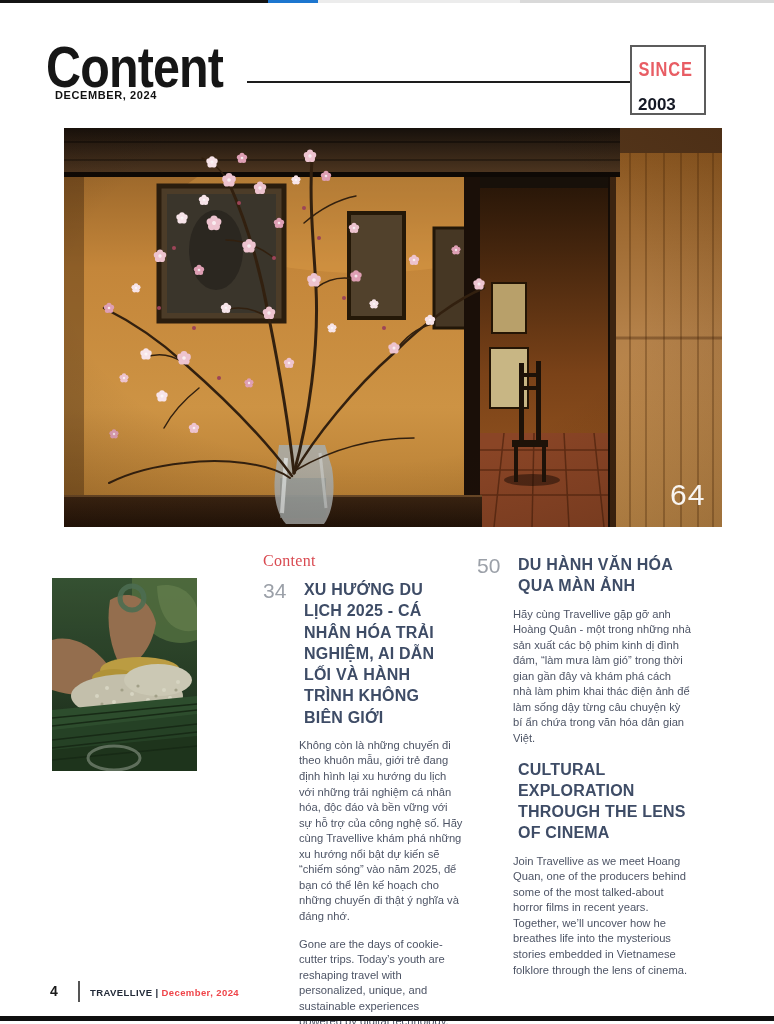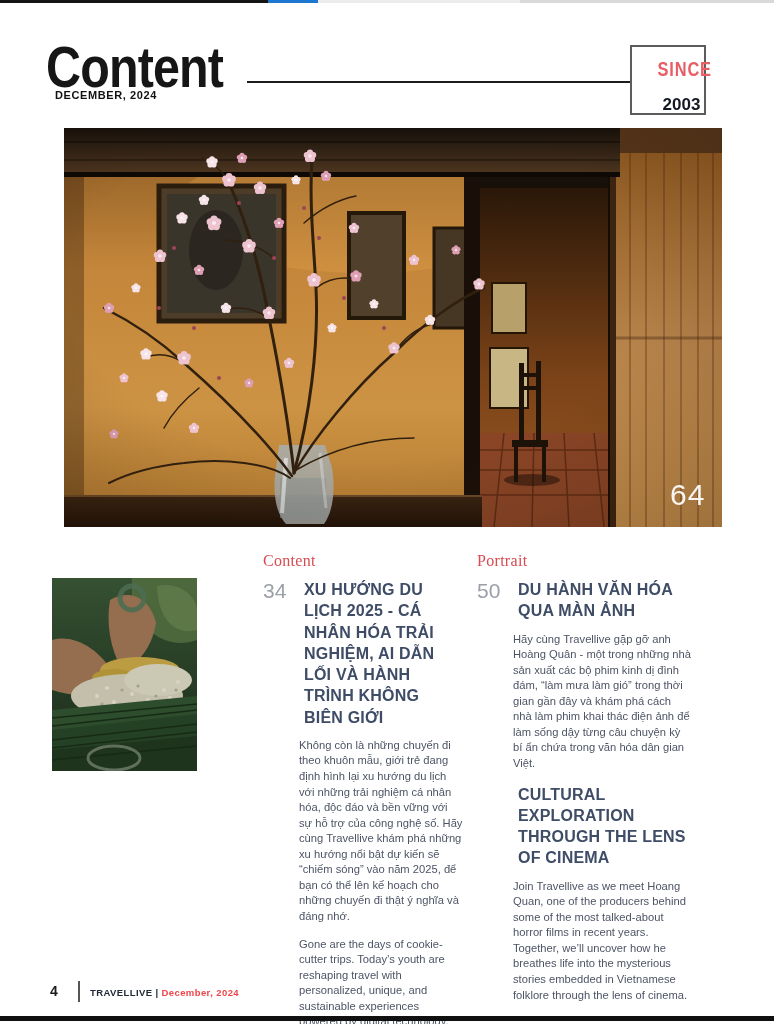--- a/index.html
+++ b/index.html
@@ -14,21 +14,21 @@
   .ts-light { width:202px; background:#ececec; }
   .ts-gray  { width:254px; background:#d9d9d9; }
 
   
   .page-title { position:absolute; left:46px; top:34px; font-size:57px; font-weight:600;
                 letter-spacing:-1px; color:#161616; transform:scaleX(.85); transform-origin:left top; }
   .title-rule { position:absolute; left:247px; top:81px; width:383px; height:2px; background:#1d1d1d; }
   .issue-date { position:absolute; left:55px; top:89px; font-size:11px; font-weight:700;
                 letter-spacing:.6px; color:#111; }
   .since-box { position:absolute; left:630px; top:45px; width:76px; height:70px; background:#fff;
-               border:2px solid #5c5c5c; text-align:center;padding-left:21px; }
+               border:2px solid #5c5c5c; text-align:left; }
   .since-label { display:block; margin-top:11px; font-size:20px; font-weight:600; letter-spacing:1px;
                  color:#e85d64; transform:scaleX(.82); }
   .since-year  { display:block; margin-top:14px; padding-left:6px; font-size:17px; font-weight:700; color:#141824; }
 
   
   .hero { position:absolute; left:64px; top:128px; width:658px; height:399px; overflow:hidden; }
   .hero svg { display:block; }
   .hero-num { position:absolute; left:606px; top:350px; font-size:30px; font-weight:300;
               letter-spacing:1px; color:rgba(255,255,255,.93); }
 
@@ -329,21 +329,20 @@
       <div class="art-num">34</div>
       <div class="art-texts">
         <h3 class="art-title">XU HƯỚNG DU LỊCH 2025 - CÁ NHÂN HÓA TRẢI NGHIỆM, AI DẪN LỐI VÀ HÀNH TRÌNH KHÔNG BIÊN GIỚI</h3>
         <p class="art-body">Không còn là những chuyến đi theo khuôn mẫu, giới trẻ đang định hình lại xu hướng du lịch với những trải nghiệm cá nhân hóa, độc đáo và bền vững với sự hỗ trợ của công nghệ số. Hãy cùng Travellive khám phá những xu hướng nổi bật dự kiến sẽ “chiếm sóng” vào năm 2025, để bạn có thể lên kế hoạch cho những chuyến đi thật ý nghĩa và đáng nhớ.</p>
         <p class="art-body">Gone are the days of cookie-cutter trips. Today’s youth are reshaping travel with personalized, unique, and sustainable experiences powered by digital technology. Join Travellive as we explore the emerging trends set to take center stage in 2025, allowing you to plan meaningful and unforgettable adventures.</p>
       </div>
     </div>
   </section>
 
   <section class="article portrait">
-    <h2 class="category">Portrait</h2>
     <div class="art-row">
       <div class="art-num">50</div>
       <div class="art-texts">
         <h3 class="art-title">DU HÀNH VĂN HÓA QUA MÀN ẢNH</h3>
         <p class="art-body">Hãy cùng Travellive gặp gỡ anh Hoàng Quân - một trong những nhà sản xuất các bộ phim kinh dị đình đám, “làm mưa làm gió” trong thời gian gần đây và khám phá cách nhà làm phim khai thác điện ảnh để làm sống dậy từng câu chuyện kỳ bí ẩn chứa trong văn hóa dân gian Việt.</p>
         <h3 class="art-title">CULTURAL EXPLORATION THROUGH THE LENS OF CINEMA</h3>
         <p class="art-body">Join Travellive as we meet Hoang Quan, one of the producers behind some of the most talked-about horror films in recent years. Together, we’ll uncover how he breathes life into the mysterious stories embedded in Vietnamese folklore through the lens of cinema.</p>
       </div>
     </div>
   </section>

